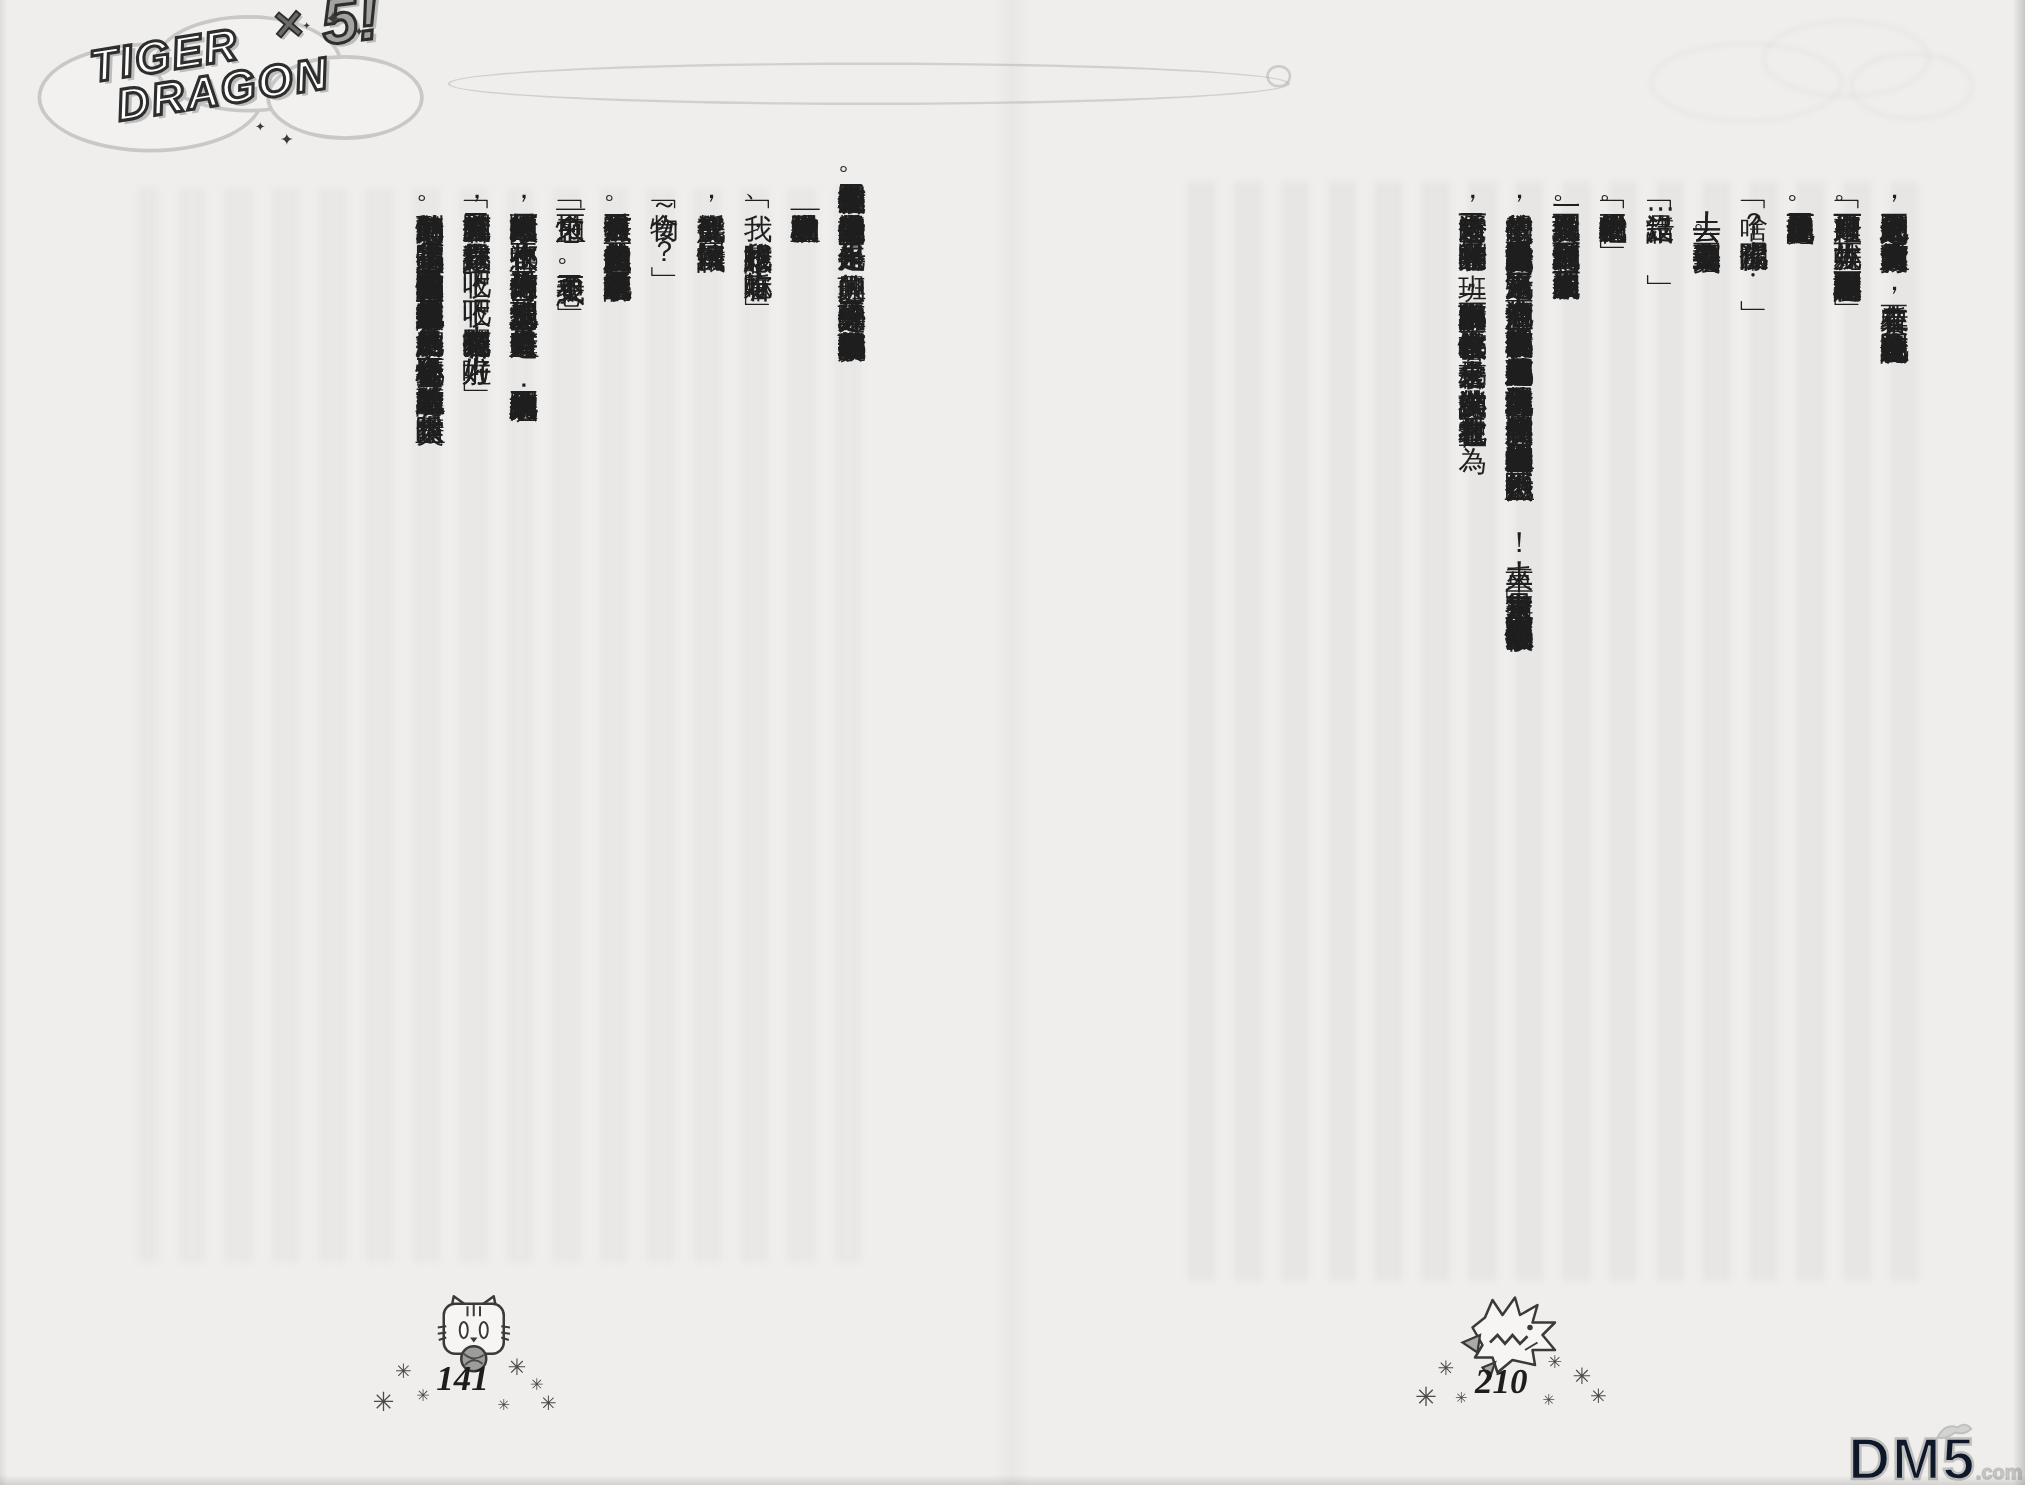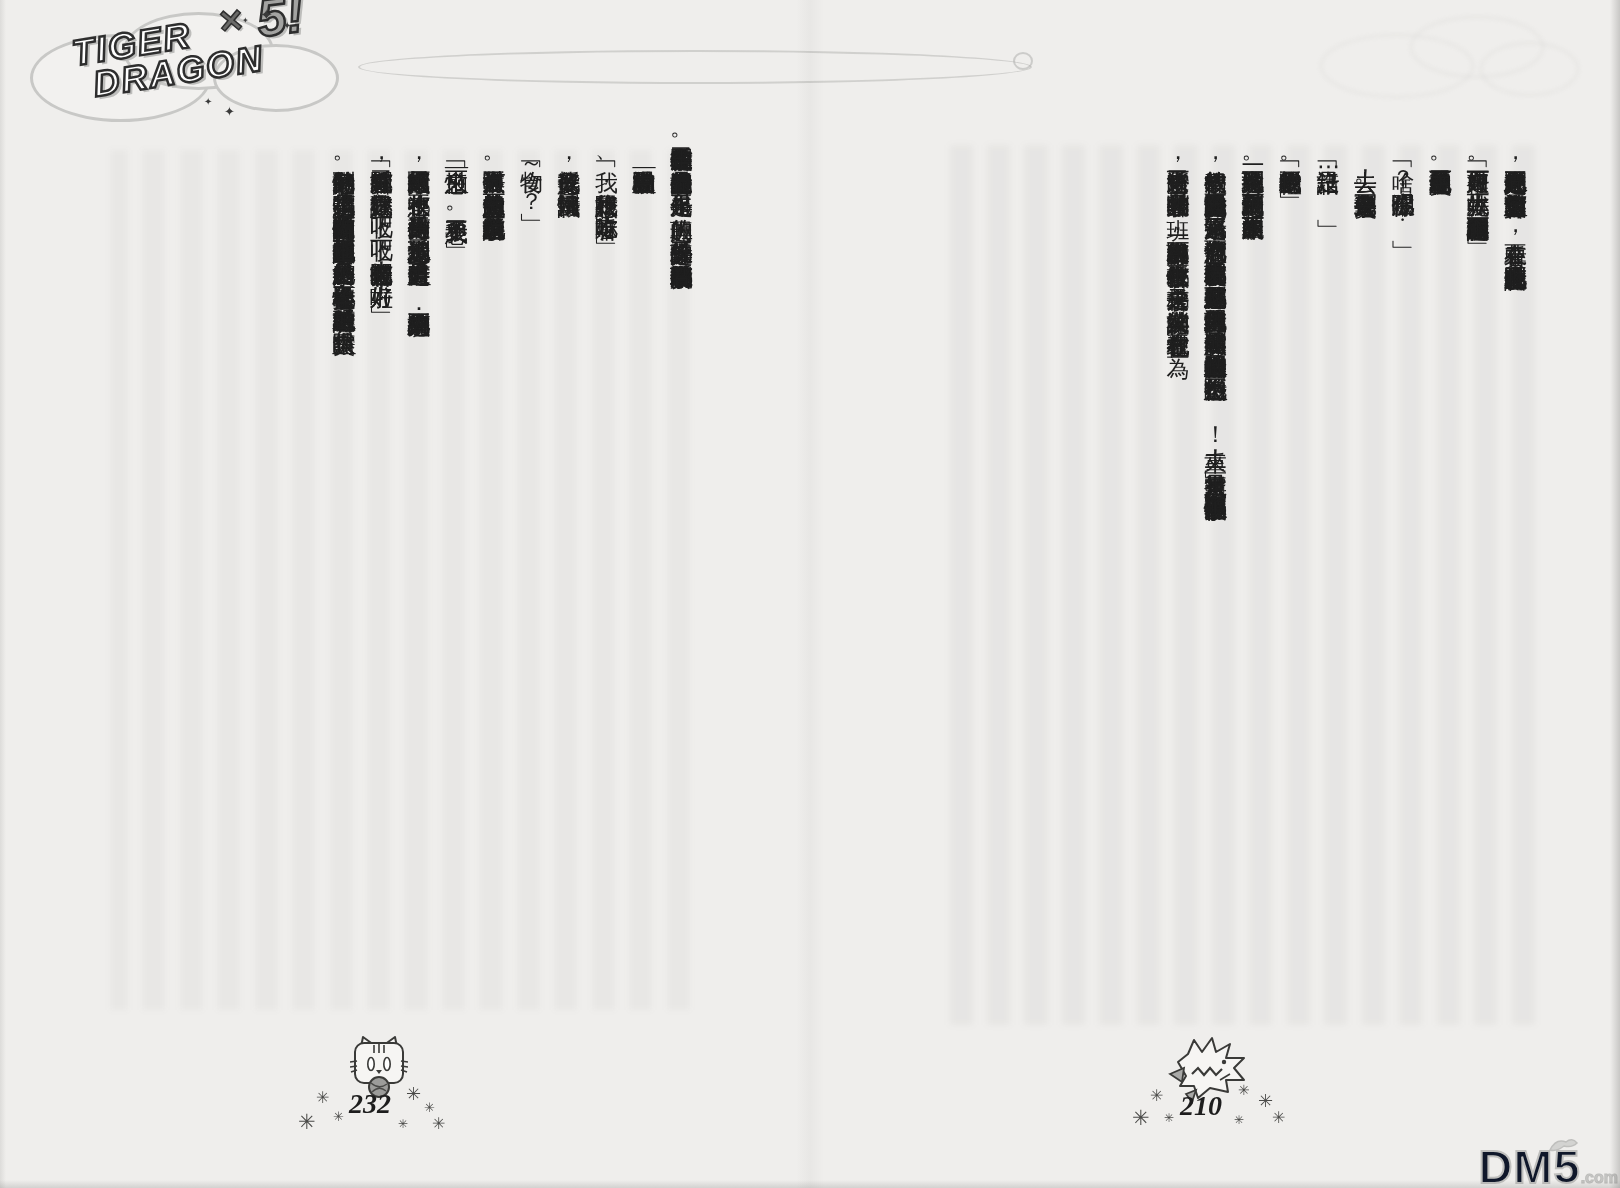--- a/index.html
+++ b/index.html
@@ -158,21 +158,21 @@
       <line x1="58" y1="28" x2="51" y2="27"></line>
         <line x1="58" y1="33" x2="51" y2="32"></line>
         <line x1="57" y1="38" x2="51" y2="36"></line>
     </g>
     <ellipse cx="21" cy="30" rx="3.2" ry="6.5" fill="#fff" stroke="#3a3a38" stroke-width="1.6"></ellipse>
     <ellipse cx="37" cy="30" rx="3.2" ry="6.5" fill="#fff" stroke="#3a3a38" stroke-width="1.6"></ellipse>
     <path d="M26 36 L32 36 L29 40 Z" fill="#3a3a38"></path>
     <circle cx="29" cy="53" r="10" fill="#9c9c9a" stroke="#3a3a38" stroke-width="2"></circle>
     <path d="M21 49 Q29 56 37 50 M22 58 Q29 51 36 57" fill="none" stroke="#4a4a48" stroke-width="1.4"></path>
   </svg>
-  <div class="page-number pn-left">232</div>
+  <div class="page-number pn-left">141</div>
   <span class="sparkle" style="left:316px;top:1090px;font-size:16px;">✳</span>
   <span class="sparkle" style="left:298px;top:1112px;font-size:21px;">✳</span>
   <span class="sparkle" style="left:333px;top:1110px;font-size:13px;">✳</span>
   <span class="sparkle" style="left:406px;top:1085px;font-size:18px;">✳</span>
   <span class="sparkle" style="left:424px;top:1101px;font-size:13px;">✳</span>
   <span class="sparkle" style="left:398px;top:1118px;font-size:12px;">✳</span>
   <span class="sparkle" style="left:432px;top:1116px;font-size:16px;">✳</span>
 
   <svg class="footer-icon dragon-icon" width="86" height="72" viewBox="0 0 86 72">
     <polygon points="14,28 24,20 30,6 38,18 48,4 52,18 66,10 62,24 80,24 70,34 80,46 62,46 64,58 46,54 34,64 30,52 16,52 22,42" fill="#f6f5f3" stroke="#3a3a38" stroke-width="2" stroke-linejoin="round"></polygon>

